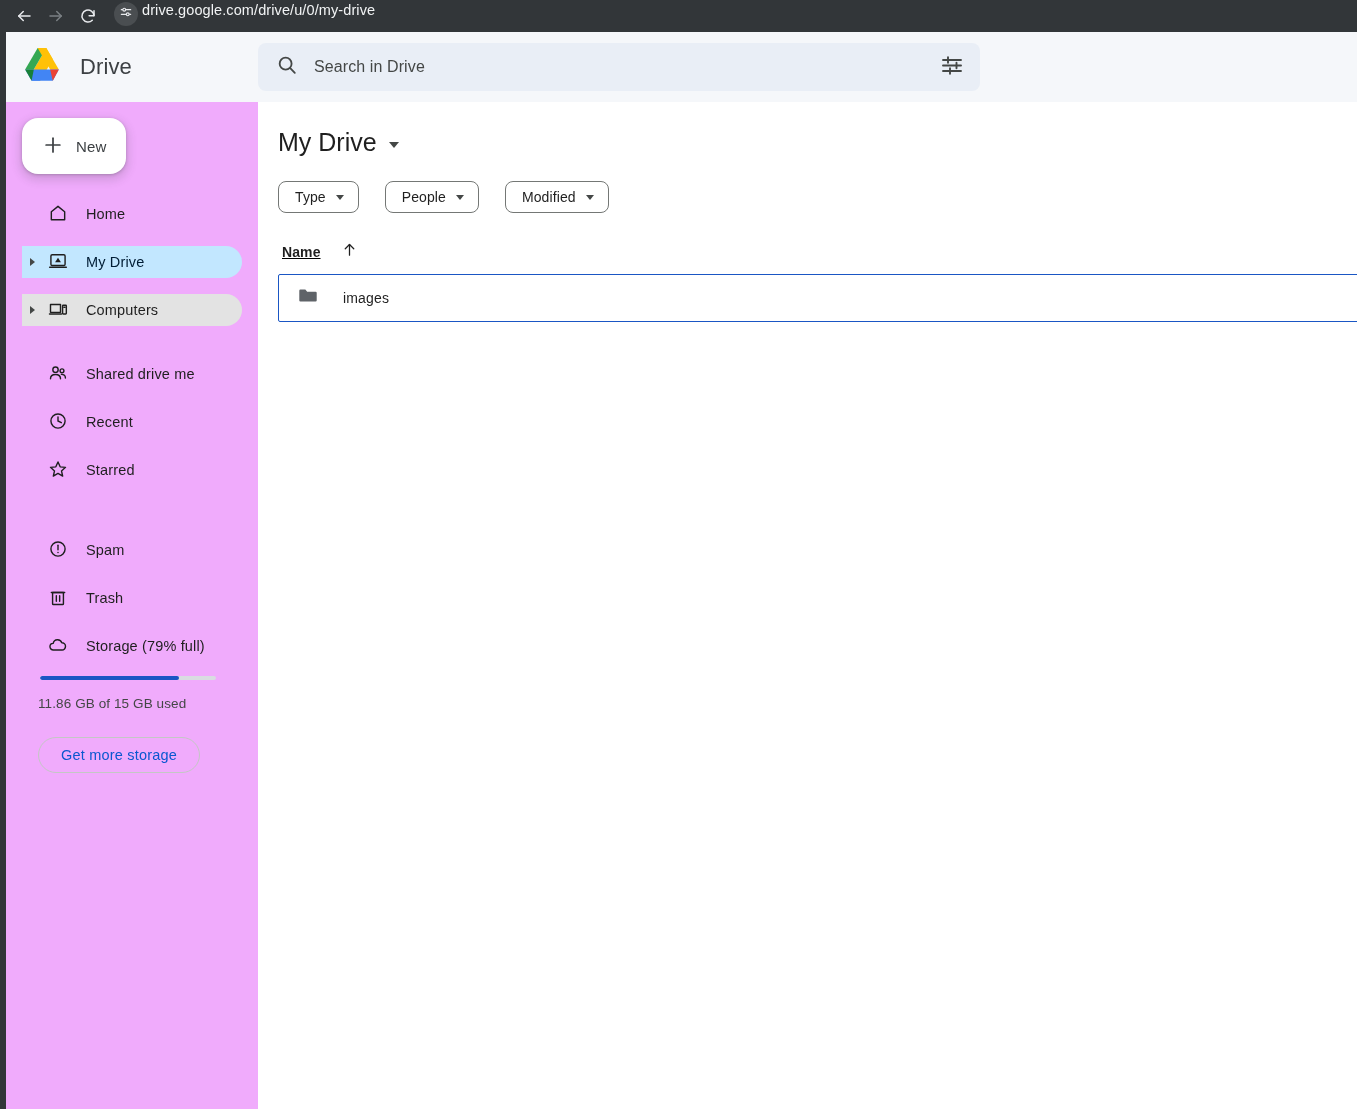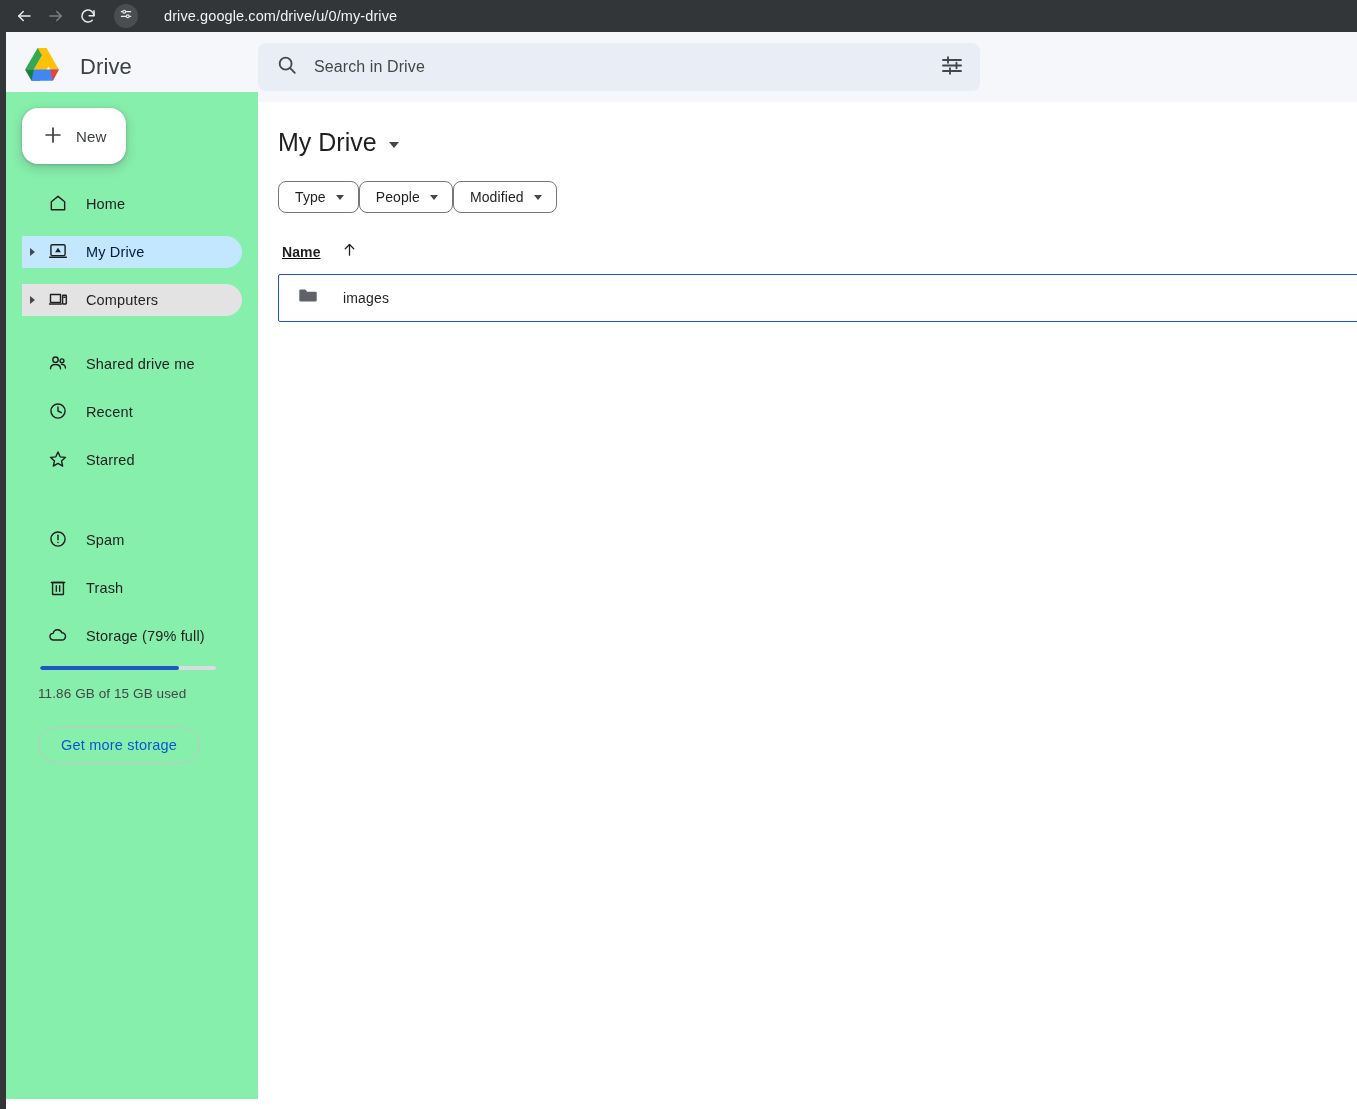--- a/index.html
+++ b/index.html
@@ -38,22 +38,22 @@
     color: #e8eaed;
     flex: none;
   }
   .nav-btn.disabled { color: #7b8084; }
   .nav-btn svg { display: block; }
 
   .omnibox {
     margin-left: 8px;
     height: 28px;
     display: flex;
-    align-items: center;
-    gap: 26px;
+    align-items: flex-start;
+    gap: 4px;
     flex: 1;
   }
   .site-chip {
     width: 24px; height: 24px;
     border-radius: 50%;
     background: #4a4e51;
     display: flex; align-items: center; justify-content: center;
     flex: none;
   }
   .url-text {
@@ -111,24 +111,24 @@
     flex: 1;
     font-size: 16px;
     color: #444746;
     letter-spacing: 0.1px;
   }
   .tune-icon { flex: none; color: #444746; display:block; }
 
   
   .sidebar {
     position: absolute;
-    left: 6px; top: 92px;
+    left: 6px; top: 102px;
     width: 252px;
     height: 1007px;
-    background: #86efac;
+    background: #f0abfc;
     padding-top: 8px;
   }
 
   .new-btn {
     margin: 8px 0 0 16px;
     width: 104px;
     height: 56px;
     background: #ffffff;
     border-radius: 16px;
     box-shadow: 0 1px 3px rgba(60,64,67,.30), 0 4px 8px 3px rgba(60,64,67,.15);
@@ -238,21 +238,21 @@
     width: 0; height: 0;
     border-left: 5.5px solid transparent;
     border-right: 5.5px solid transparent;
     border-top: 6.5px solid #444746;
     margin-top: 4px;
     cursor: pointer;
   }
 
   .chips-row {
     display: flex;
-    gap: 0;
+    gap: 26px;
     margin-top: 24px;
     align-items: flex-end;
   }
   .chip {
     height: 32px;
     border: 1px solid #747775;
     border-radius: 8px;
     background: transparent;
     display: flex;
     align-items: center;

